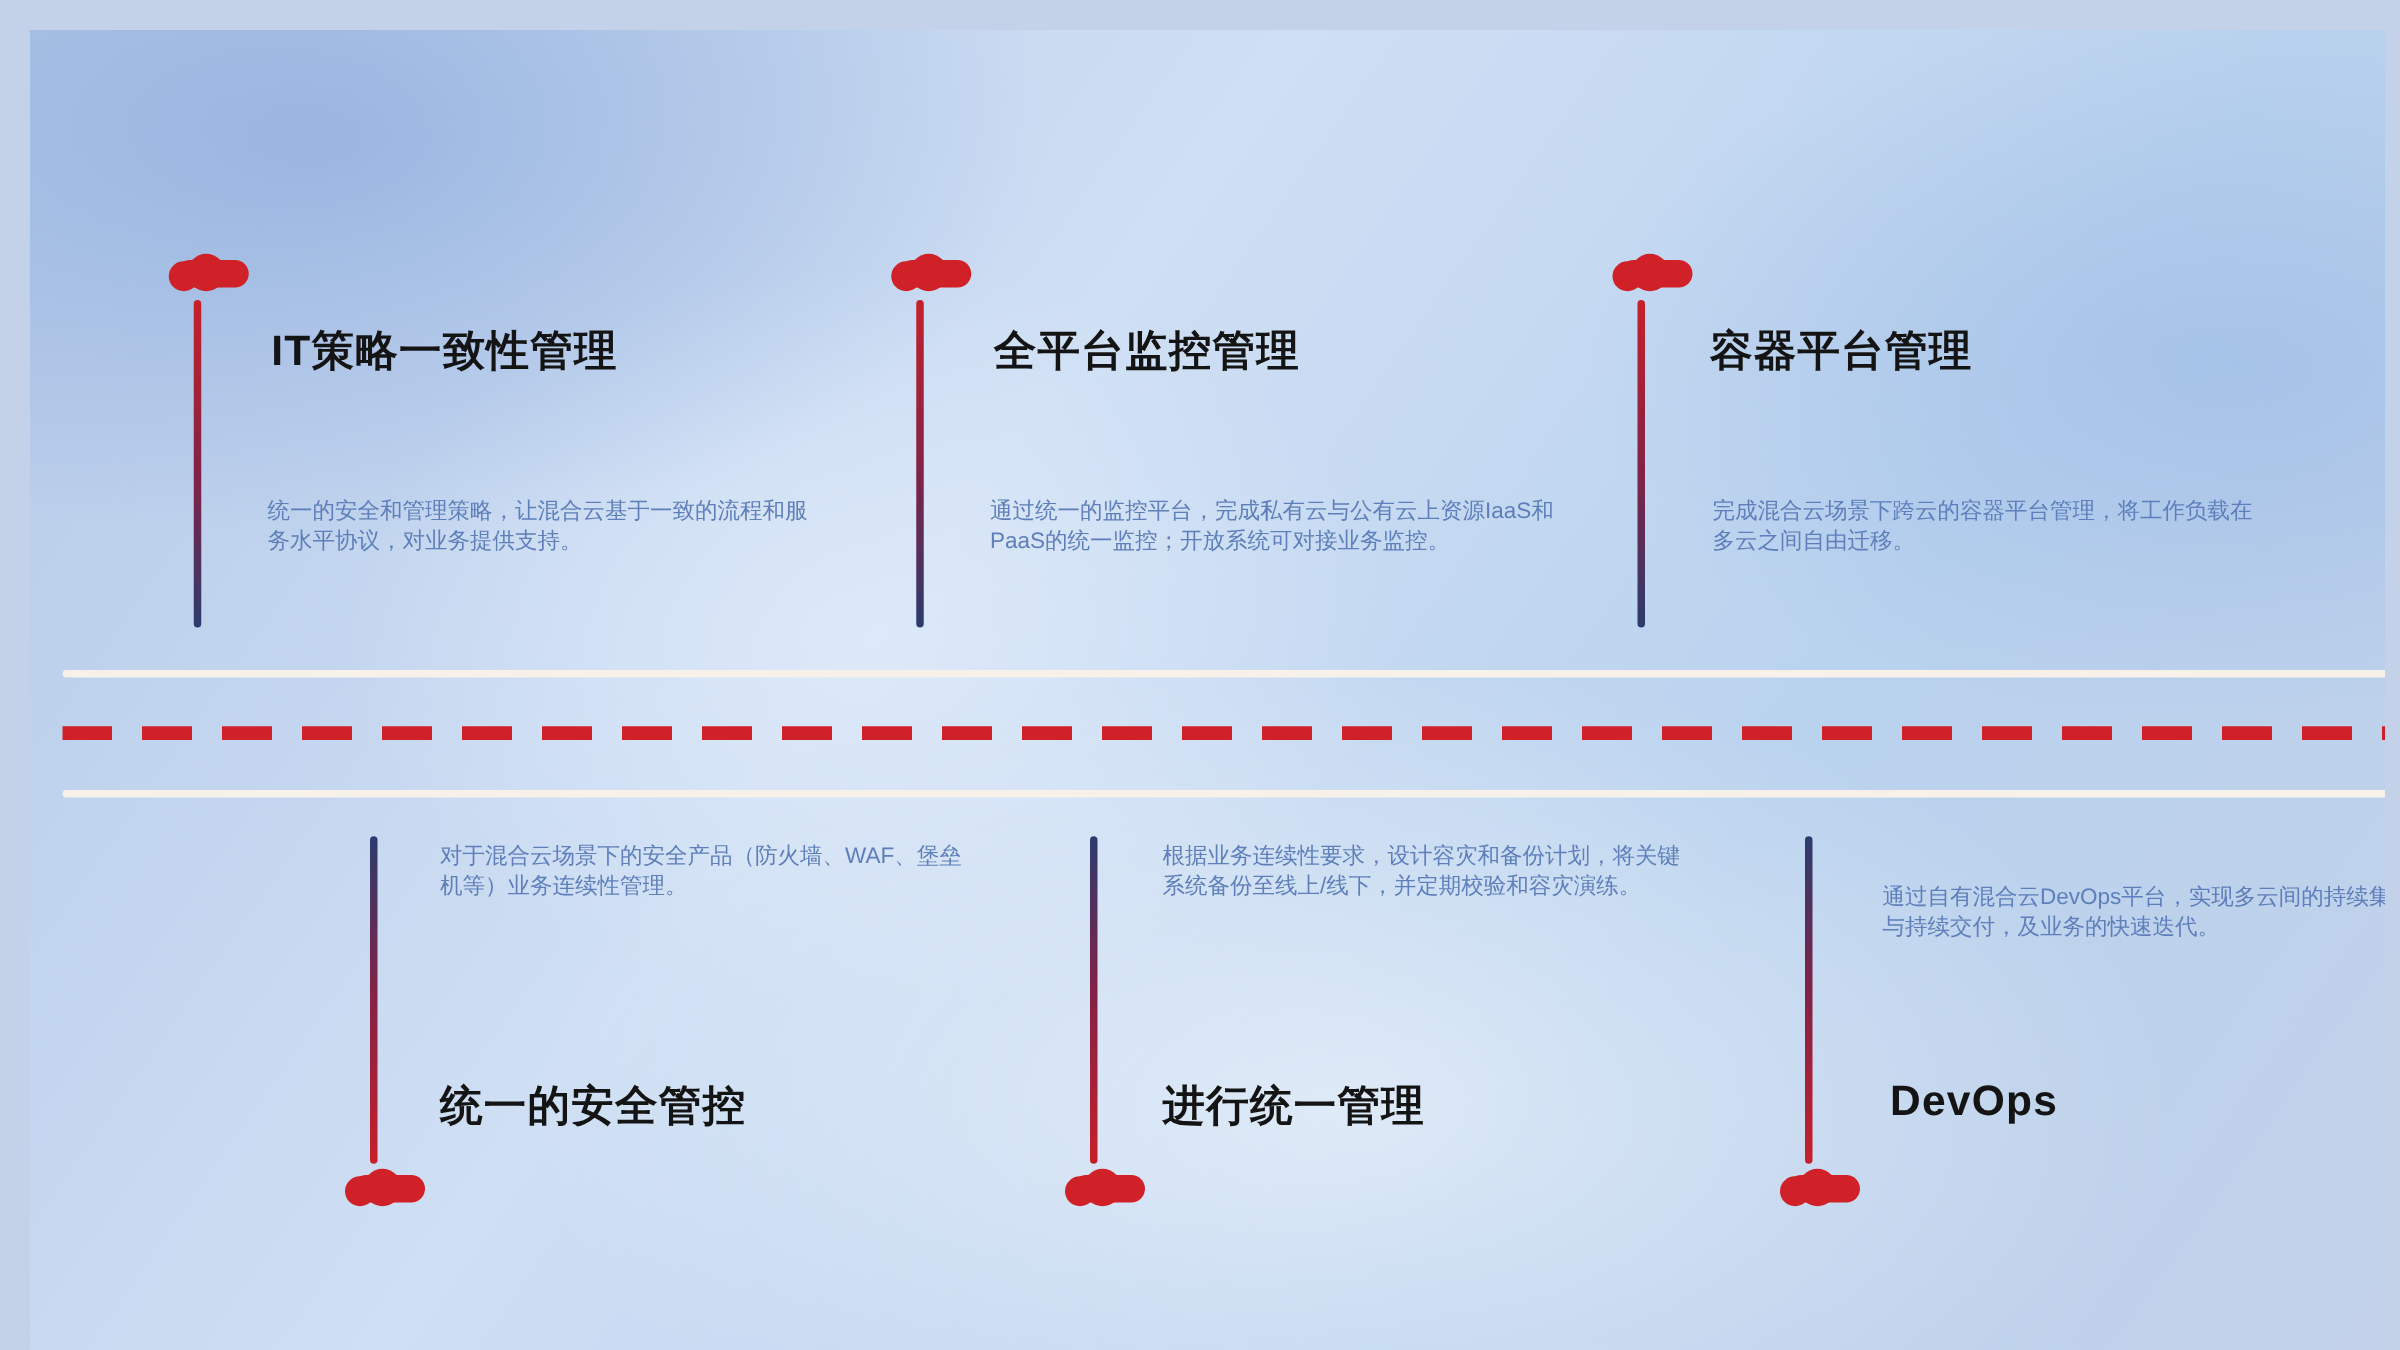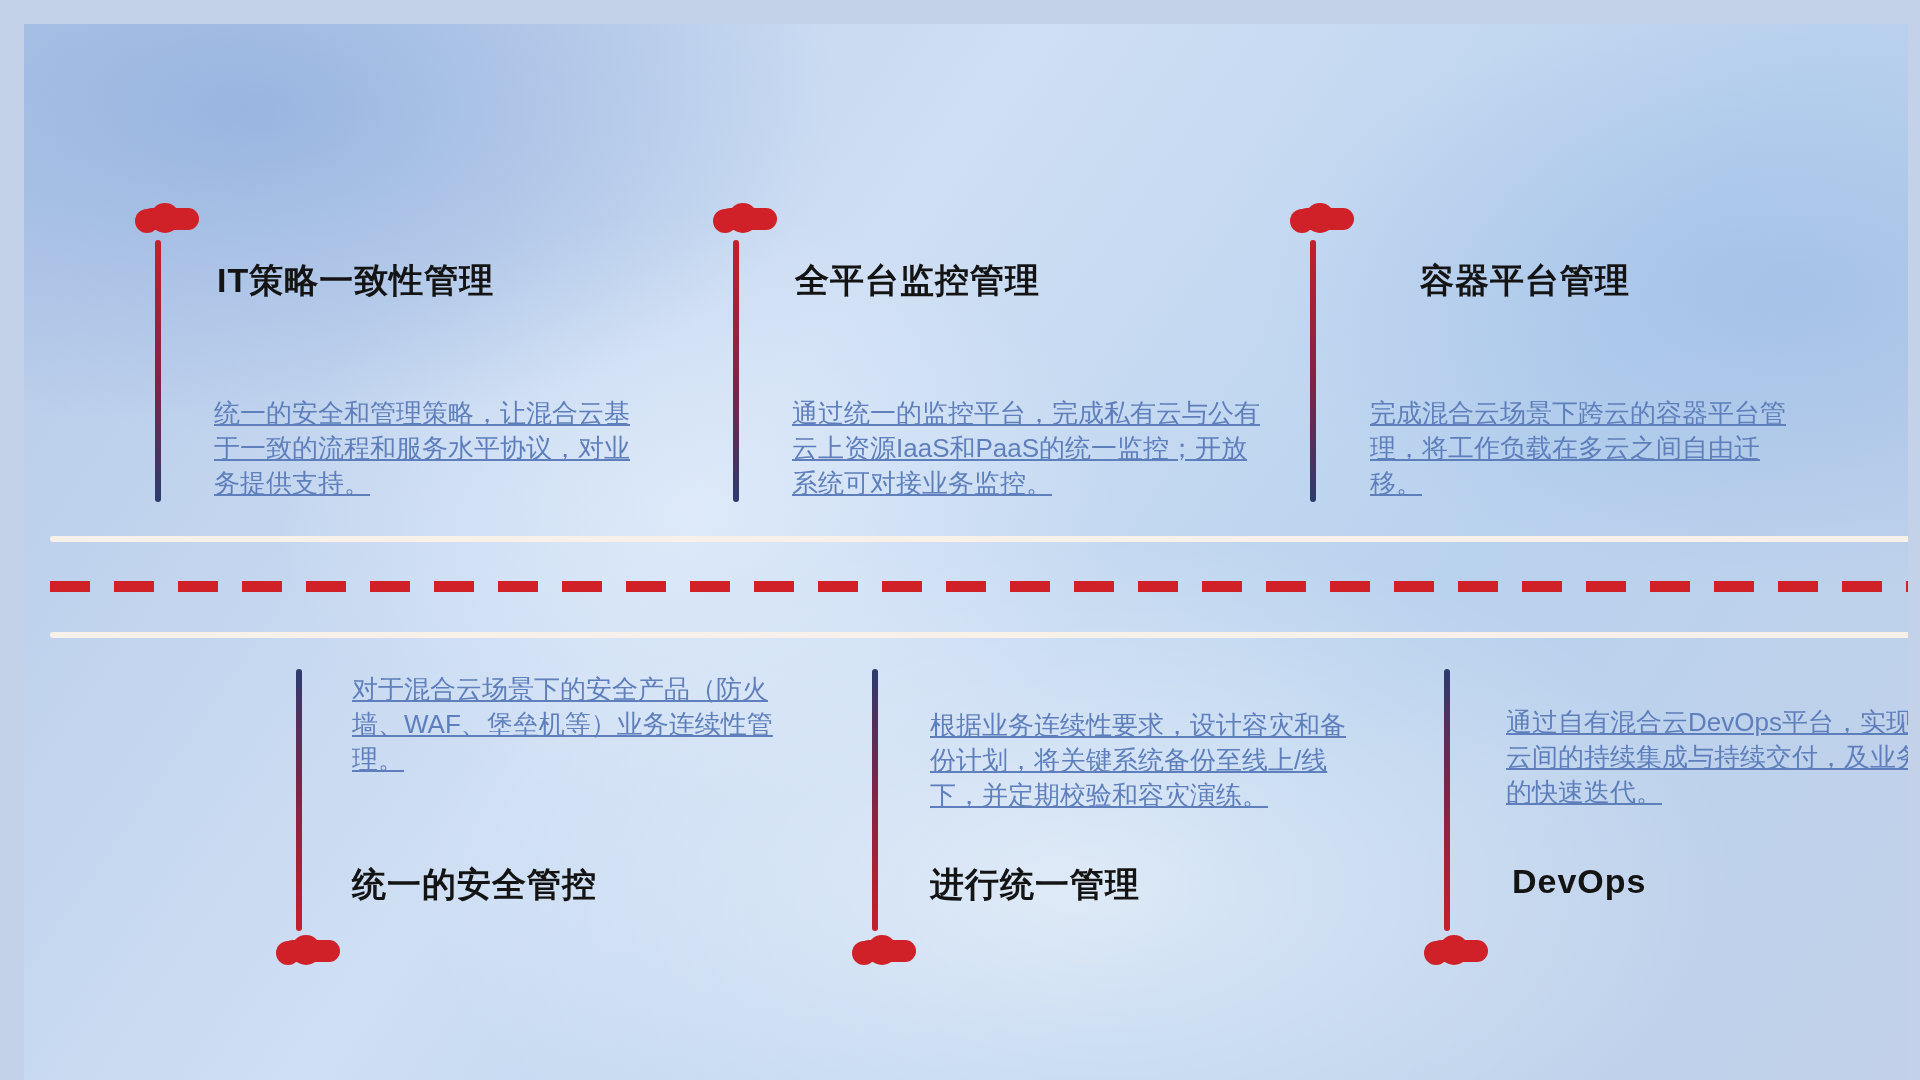--- a/index.html
+++ b/index.html
@@ -56,23 +56,22 @@
   }
 
   .title {
     position: absolute;
     font-size: 34px; font-weight: bold;
     color: var(--title, #141414);
     letter-spacing: 1px; white-space: nowrap;
   }
   .desc {
     position: absolute;
-    font-size: 26px; line-height: 1.34;
+    font-size: 18px; line-height: 1.34;
     color: var(--desc-text, #5e7fbb);
-    text-decoration: underline;
   }
 </style>
 </head>
 <body>
 
 <div class="stage">
 
   <div class="road-line" style="top:500px"></div>
   <div class="road-dash" style="top:545px"></div>
   <div class="road-line" style="top:596px"></div>
@@ -93,39 +92,39 @@
     <div class="stem from-top" style="left:697px;top:204px;height:262px"></div>
     <div class="title" style="left:759px;top:222px">全平台监控管理</div>
     <div class="desc" style="left:756px;top:360px;width:470px">通过统一的监控平台，完成私有云与公有云上资源IaaS和PaaS的统一监控；开放系统可对接业务监控。</div>
   </div>
 
   <div>
     <div class="cloud" style="left:1248px;top:166px">
         <i></i>
       </div>
     <div class="stem from-top" style="left:1274px;top:204px;height:262px"></div>
-    <div class="title" style="left:1384px;top:222px">容器平台管理</div>
+    <div class="title" style="left:1332px;top:222px">容器平台管理</div>
     <div class="desc" style="left:1334px;top:360px;width:432px">完成混合云场景下跨云的容器平台管理，将工作负载在多云之间自由迁移。</div>
   </div>
 
   <div>
     <div class="stem from-bottom" style="left:260px;top:633px;height:262px"></div>
     <div class="cloud" style="left:234px;top:898px">
         <i></i>
       </div>
     <div class="desc" style="left:316px;top:636px;width:430px">对于混合云场景下的安全产品（防火墙、WAF、堡垒机等）业务连续性管理。</div>
     <div class="title" style="left:316px;top:826px">统一的安全管控</div>
   </div>
 
   <div>
     <div class="stem from-bottom" style="left:836px;top:633px;height:262px"></div>
     <div class="cloud" style="left:810px;top:898px">
         <i></i>
       </div>
-    <div class="desc" style="left:894px;top:672px;width:430px">根据业务连续性要求，设计容灾和备份计划，将关键系统备份至线上/线下，并定期校验和容灾演练。</div>
+    <div class="desc" style="left:894px;top:636px;width:430px">根据业务连续性要求，设计容灾和备份计划，将关键系统备份至线上/线下，并定期校验和容灾演练。</div>
     <div class="title" style="left:894px;top:826px">进行统一管理</div>
   </div>
 
   <div>
     <div class="stem from-bottom" style="left:1408px;top:633px;height:262px"></div>
     <div class="cloud" style="left:1382px;top:898px">
         <i></i>
       </div>
     <div class="desc" style="left:1470px;top:669px;width:440px">通过自有混合云DevOps平台，实现多云间的持续集成与持续交付，及业务的快速迭代。</div>
     <div class="title" style="left:1476px;top:826px">DevOps</div>

